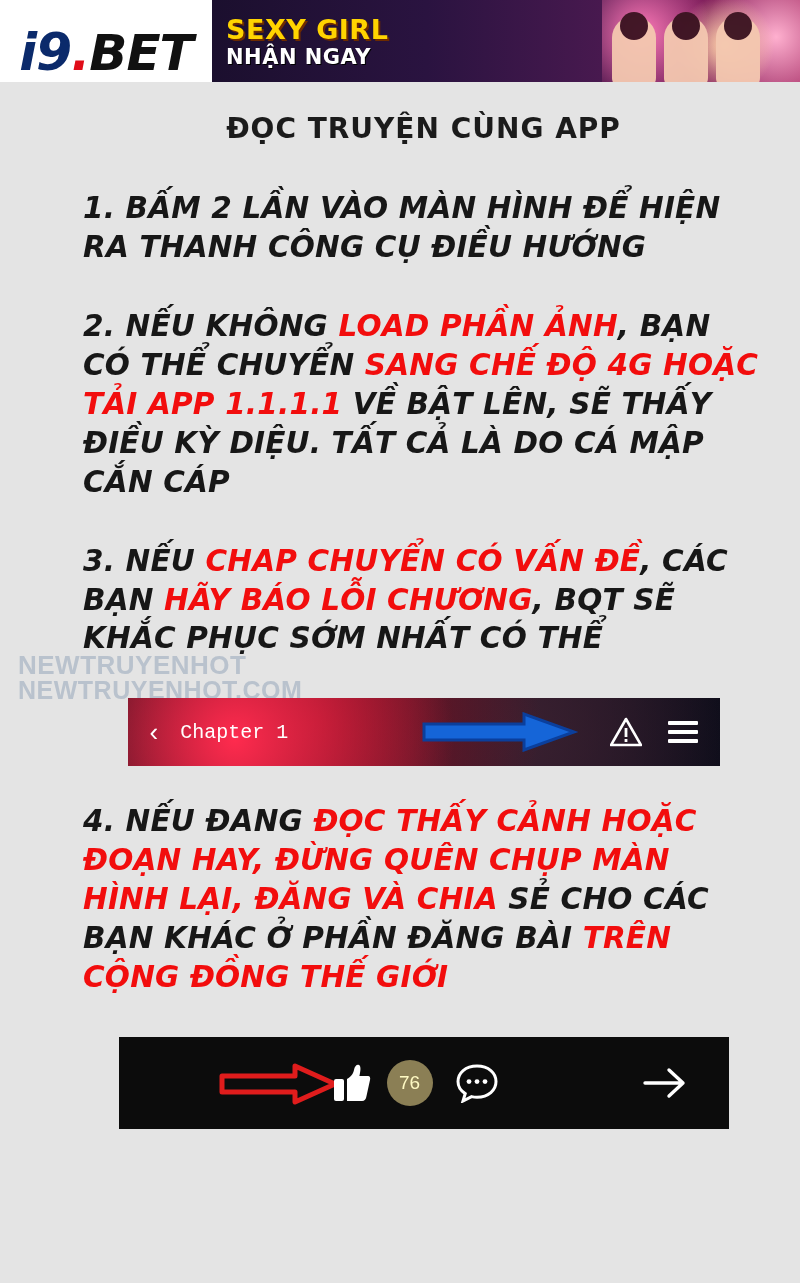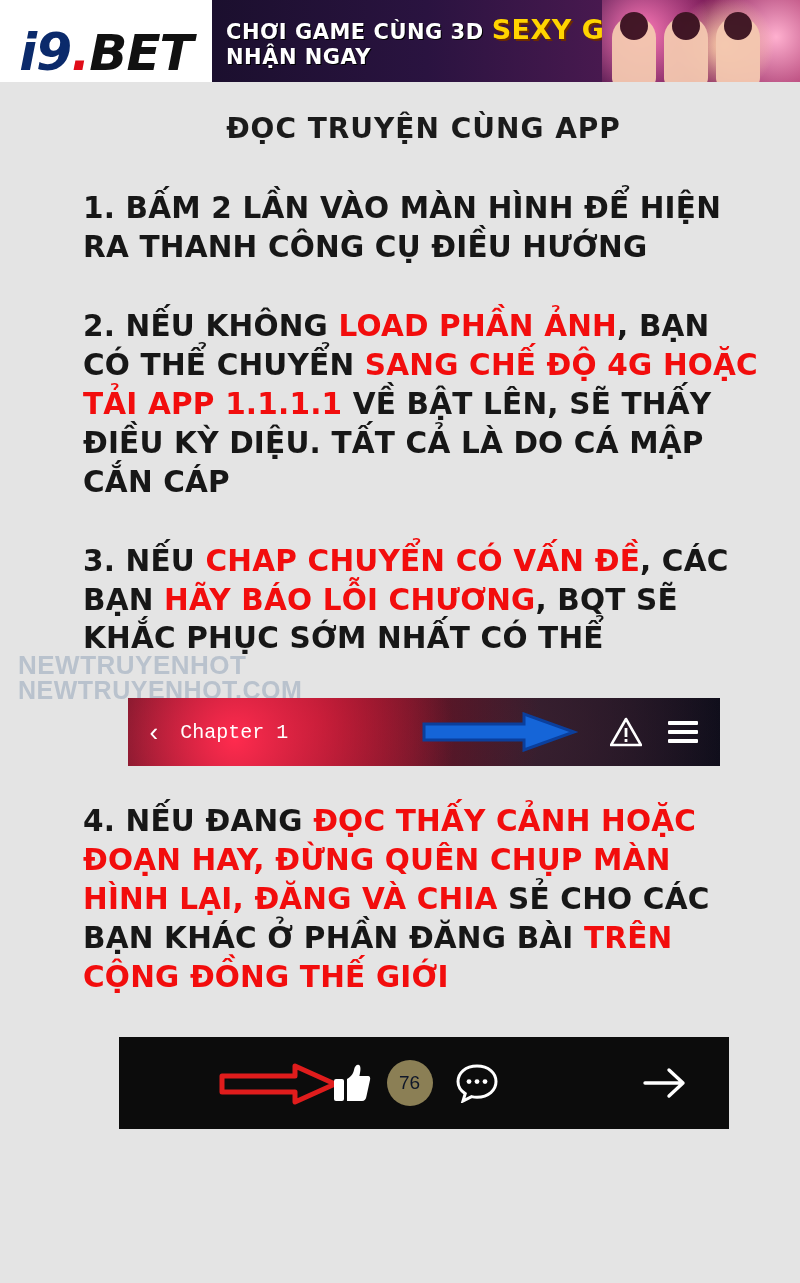--- a/index.html
+++ b/index.html
@@ -131,20 +131,21 @@
     margin-bottom: 44px;
   }
   .para {
     font-family: "DejaVu Sans", sans-serif;
     font-weight: bold;
     font-size: 29.5px;
     line-height: 1.32;
     color: #171717;
     margin-bottom: 40px;
     letter-spacing: 0.2px;
+    font-style: italic;
   }
   .hl { color: #f20d0d; }
 
   
   .watermark {
     position: absolute;
     left: 18px;
     top: 652px;
     font-family: "Liberation Sans", sans-serif;
     font-weight: bold;
@@ -233,21 +234,21 @@
   .ab-like {
     margin-left: 212px;
     width: 40px; height: 42px;
     position: relative;
   }
   .ab-count {
     margin-left: 16px;
     width: 46px; height: 46px;
     border-radius: 50%;
     background: #8b7f55;
-    color: #0f172a;
+    color: #fef9c3;
     font-family: "Liberation Sans", sans-serif;
     font-size: 19px;
     display: flex;
     align-items: center;
     justify-content: center;
   }
   .ab-comment {
     margin-left: 22px;
     width: 44px; height: 40px;
     position: relative;
@@ -263,21 +264,20 @@
 <body>
 
 <div class="page">
 
   <div class="ad-banner">
     <div class="ad-logo">
       <span class="ad-logo-text"><span class="i9">i9</span><span class="dot">.</span><span>BET</span></span>
     </div>
     <div class="ad-mid">
       <div class="ad-row">
-        <span class="ad-white">CHƠI GAME CÙNG 3D</span>
         <span class="ad-yellow">SEXY GIRL</span>
       </div>
       <div class="ad-row">
         <span class="ad-white">NHẬN NGAY</span>
       </div>
     </div>
     <div class="ad-right">
       <div class="silhouette s1"></div>
       <div class="silhouette s2"></div>
       <div class="silhouette s3"></div>

